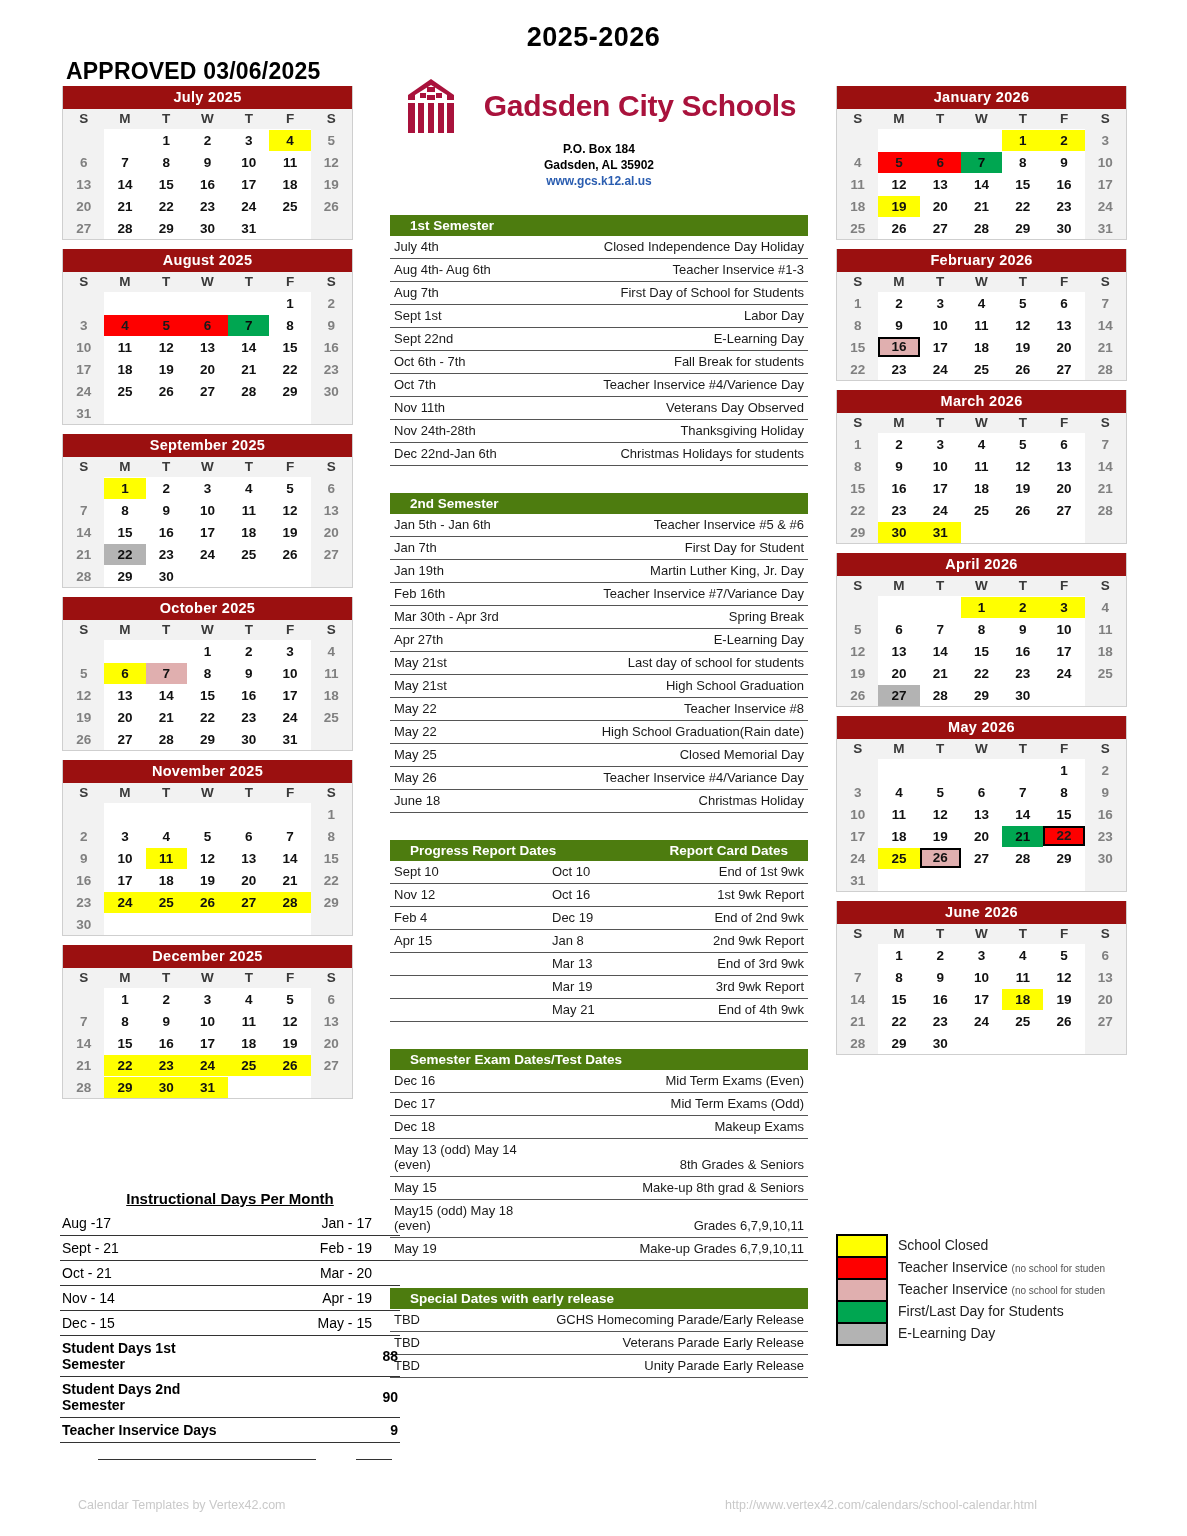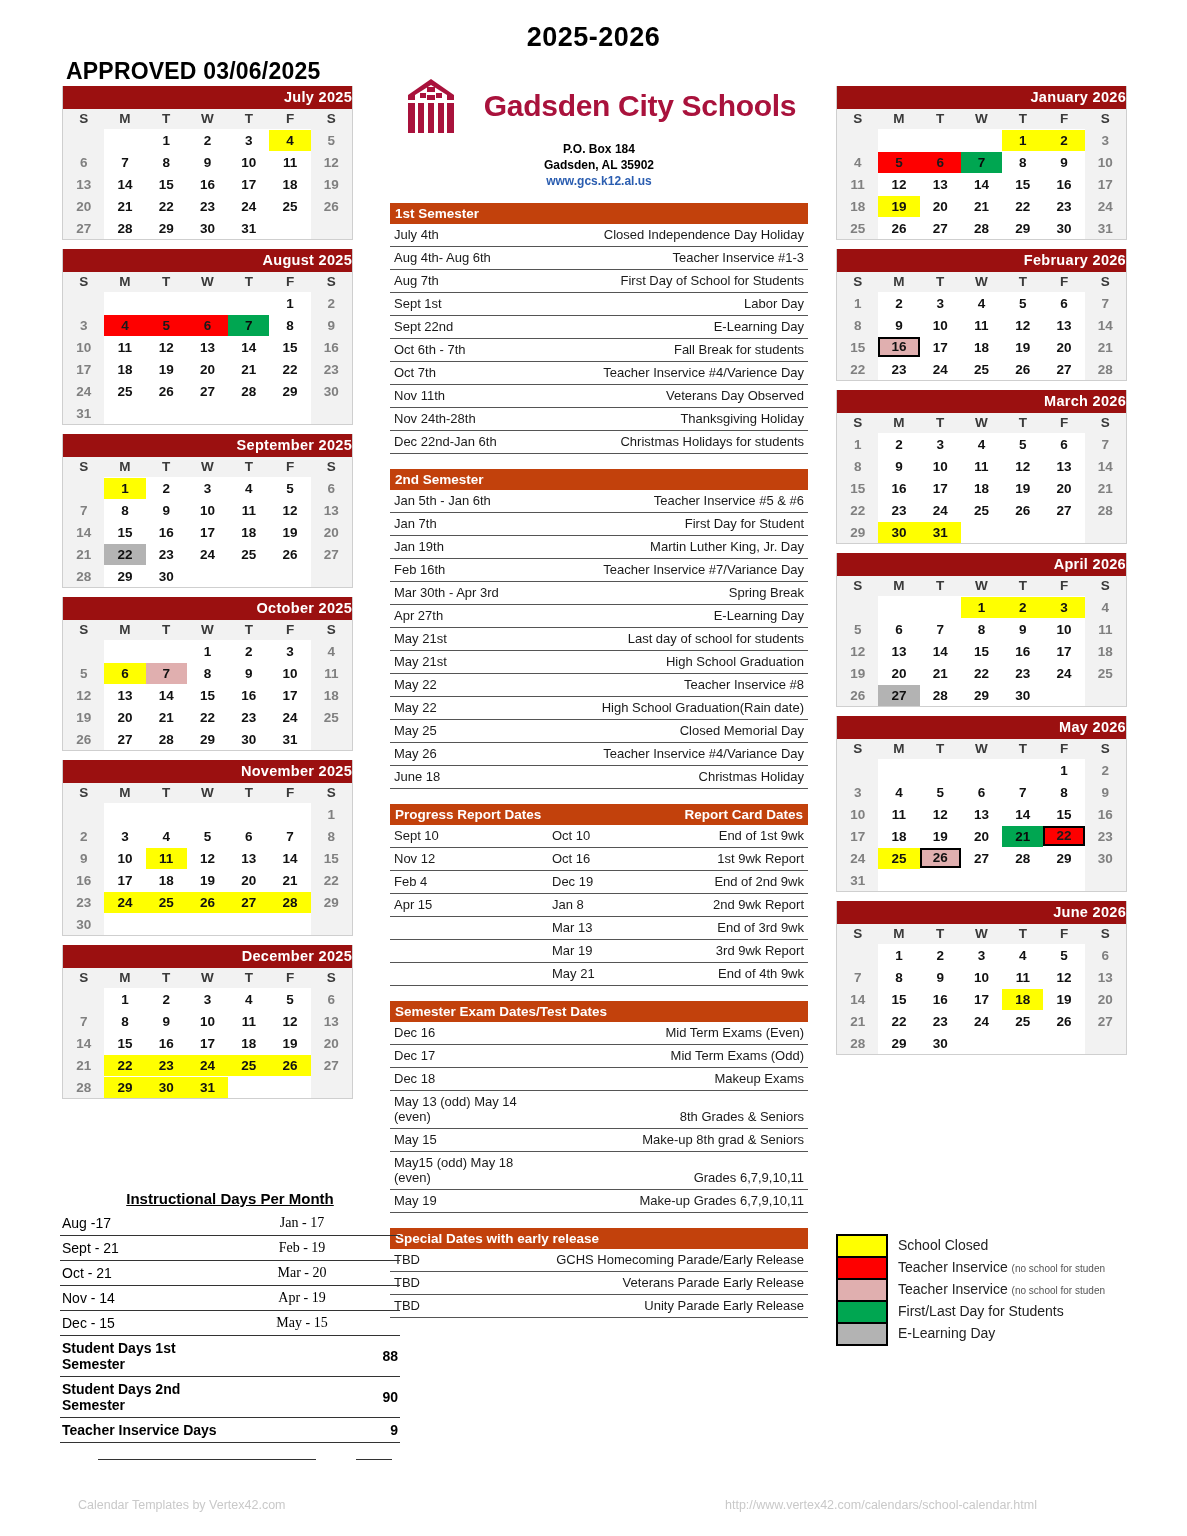--- a/index.html
+++ b/index.html
@@ -20,21 +20,21 @@
   
   .month-col{position:absolute;width:291px;}
   #col-left{left:62px;top:86px;}
   #col-right{left:836px;top:86px;}
 
   .month{
     border:1px solid #cfcfcf;border-top:none;background:#f2f2f2;
     margin-bottom:9px;
   }
   .month-title{
-    background:#9b1010;color:#fff;text-align:right;
+    background:#9b1010;color:#fff;text-align:center;
     font-size:14.5px;font-weight:bold;padding:3px 0 4px;letter-spacing:.3px;
   }
   table.cal{border-collapse:collapse;width:100%;table-layout:fixed;}
   table.cal th{
     font-size:13.5px;font-weight:bold;color:#3a3a3a;
     padding:2px 0 3px;text-align:center;background:#f2f2f2;
   }
   table.cal th.we{background:#f2f2f2;}
   table.cal td{
     height:22px;text-align:center;font-size:13.5px;font-weight:bold;
@@ -55,22 +55,22 @@
   
   #center{position:absolute;left:390px;top:78px;width:418px;}
   #logo-wrap{text-align:center;height:62px;position:relative;}
   #logo-row{display:flex;align-items:center;justify-content:center;gap:24px;text-align:center;}
   #logo-mark{width:58px;height:56px;}
   #logo-text{font-size:30px;font-weight:bold;color:#a9123c;letter-spacing:-.3px;}
   .addr{text-align:center;font-size:12px;font-weight:bold;margin-top:2px;}
   .addr.url{color:#2a5db0;}
 
   .sec-head{
-    background:#c2410c;color:#fff;font-size:13.5px;font-weight:bold;
-    padding:3px 5px;margin-top:15px;
+    background:#4d7c0f;color:#fff;font-size:13.5px;font-weight:bold;
+    padding:3px 20px;margin-top:27px;
   }
   .sec-head.split{display:flex;justify-content:space-between;}
   table.ev{border-collapse:collapse;width:100%;table-layout:fixed;}
   table.ev td{
     font-size:13px;padding:3px 4px 4px;border-bottom:1px solid #555;
     color:#1a1a1a;vertical-align:bottom;height:15px;
   }
   td.c1{text-align:left;}
   td.c2{text-align:right;}
   td.mid{text-align:left;}
@@ -81,21 +81,21 @@
   #idpm{position:absolute;left:60px;top:1190px;width:340px;}
   #idpm .t{
     text-align:center;font-size:15px;font-weight:bold;
     text-decoration:underline;padding-bottom:4px;
   }
   table.idpm{border-collapse:collapse;width:100%;table-layout:fixed;}
   table.idpm td{
     font-size:14px;padding:4px 2px 4px;border-bottom:1.5px solid #333;
     height:16px;
   }
-  table.idpm td.r{text-align:center;padding-right:28px;font-family:Liberation Serif, serif;}
+  table.idpm td.r{text-align:right;padding-right:28px;}
   table.idpm td.rr{text-align:right;}
   table.idpm tr.tot td{font-weight:bold;}
   #idpm-tail{position:relative;height:26px;margin-top:8px;}
   #idpm-tail .ln1{position:absolute;left:38px;top:8px;width:218px;border-top:1.8px solid #333;}
   #idpm-tail .ln2{position:absolute;left:296px;top:8px;width:36px;border-top:1.8px solid #333;}
 
   
   #legend{position:absolute;left:836px;top:1234px;display:flex;gap:10px;}
   #legend-swatches{border:2px solid #000;width:48px;}
   .sw{height:20px;border-bottom:2px solid #000;}

